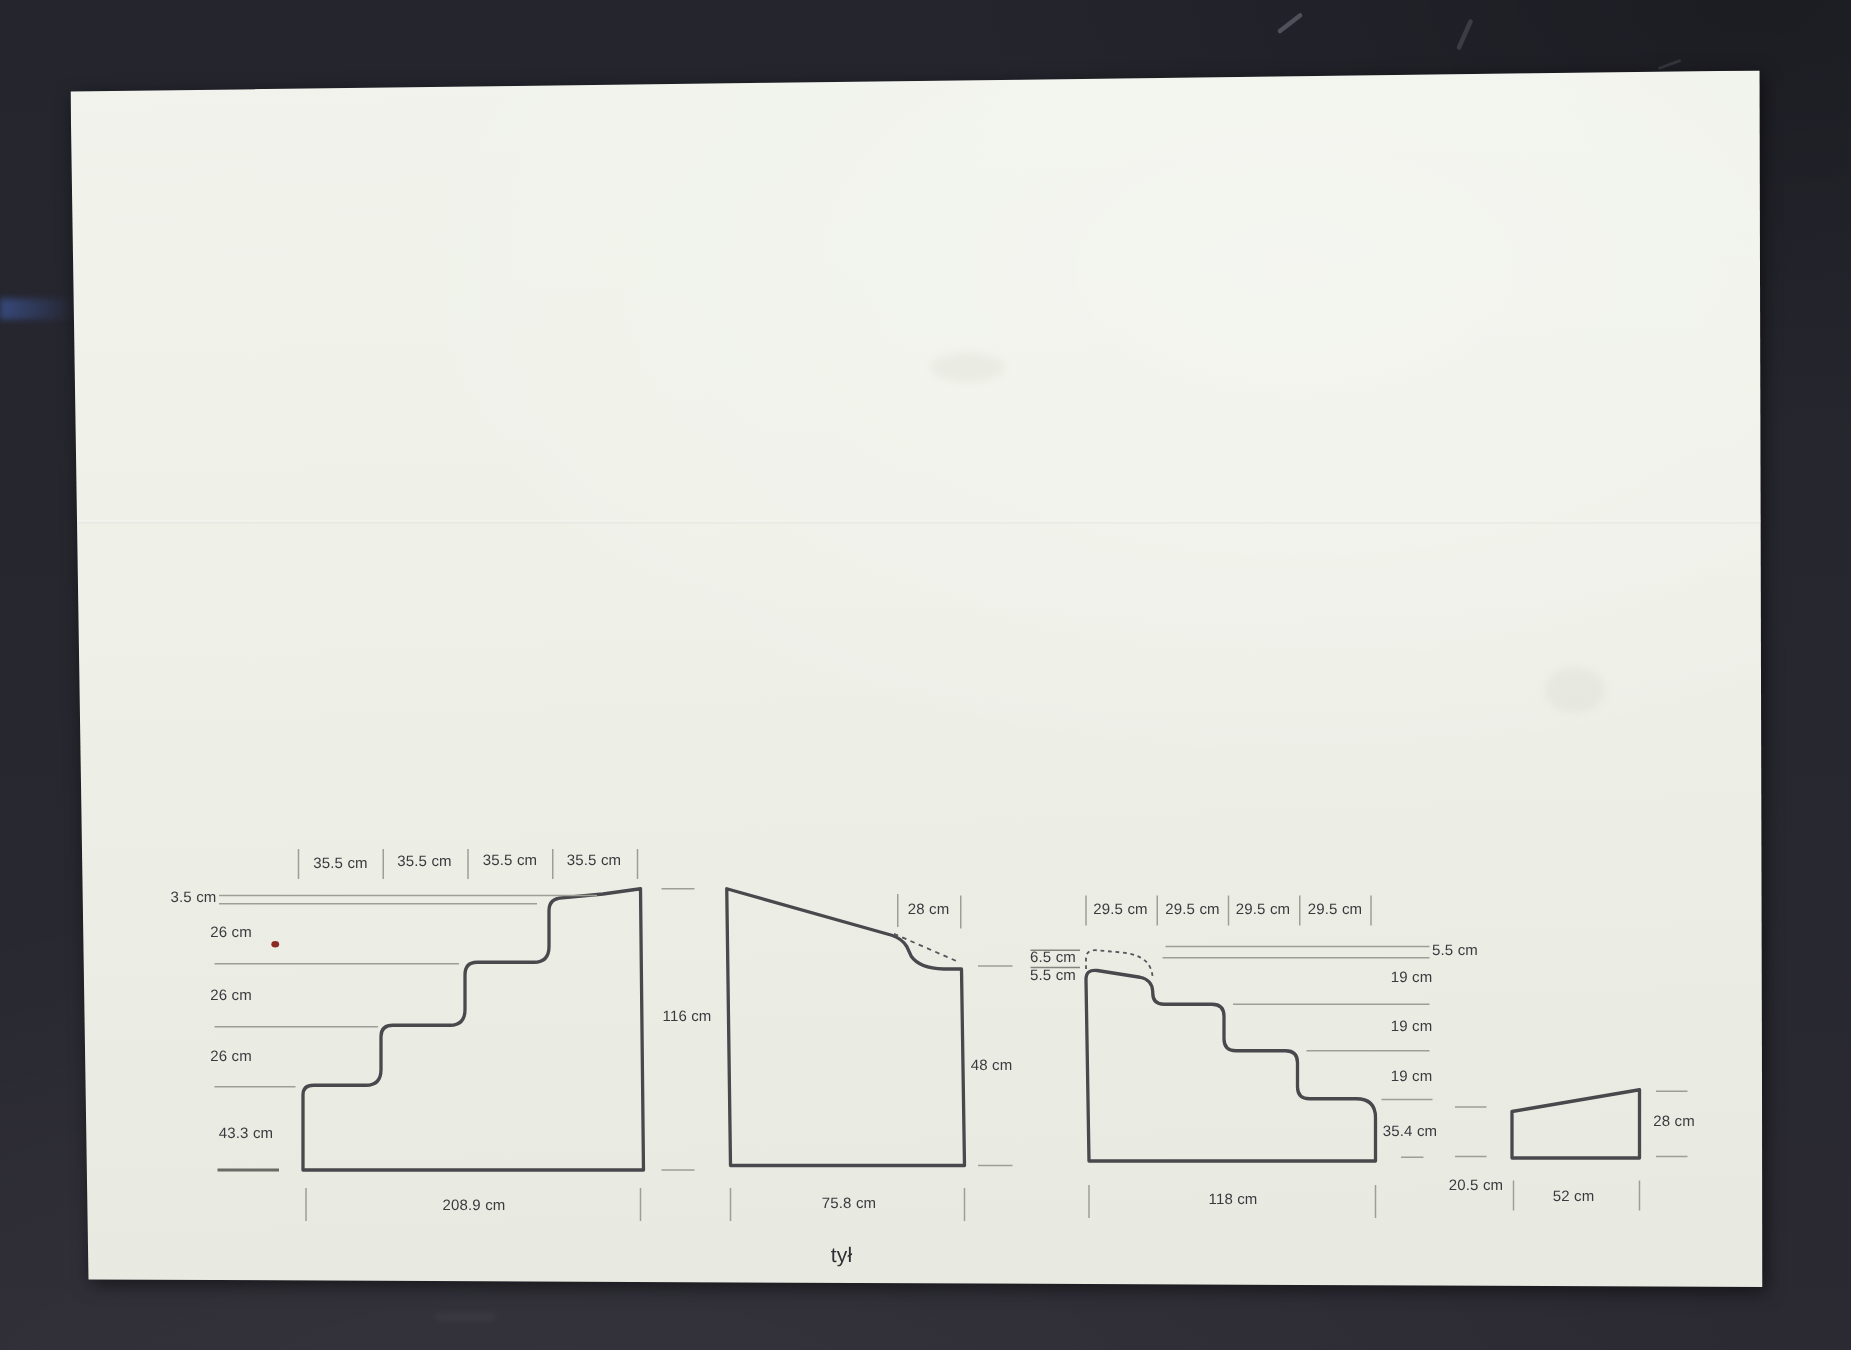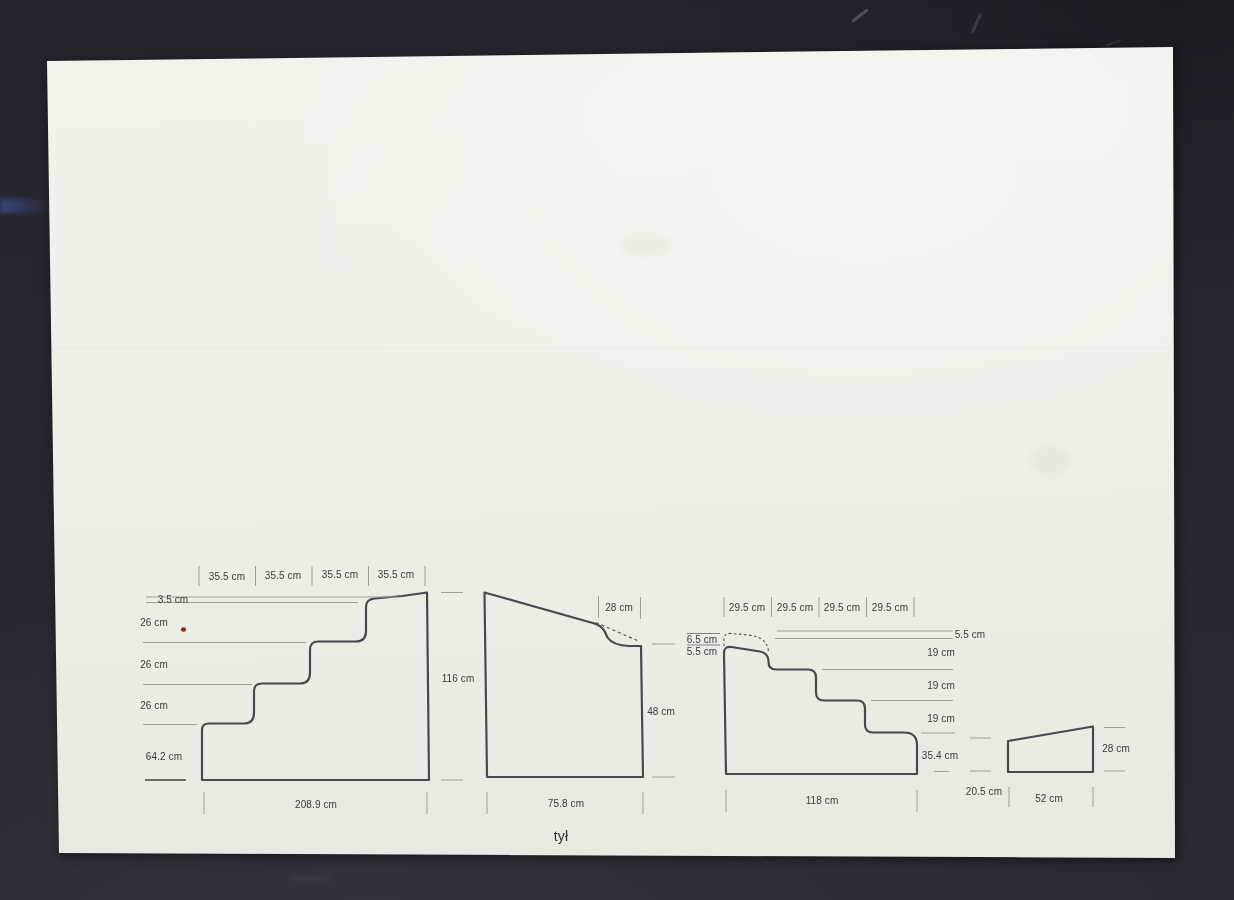--- a/index.html
+++ b/index.html
@@ -122,25 +122,25 @@
       <line x1="1104" y1="771" x2="1125" y2="771"></line>
       <line x1="1009" y1="787" x2="1009" y2="807"></line>
       <line x1="1093" y1="787" x2="1093" y2="807"></line>
     </g>
   </svg>
 
   <div class="lbl" style="left:227px;top:576px;">35.5 cm</div>
   <div class="lbl" style="left:283px;top:575px;">35.5 cm</div>
   <div class="lbl" style="left:340px;top:574px;">35.5 cm</div>
   <div class="lbl" style="left:396px;top:574px;">35.5 cm</div>
-  <div class="lbl" style="left:129px;top:599px;margin-left:44px;">3.5 cm</div>
+  <div class="lbl" style="left:129px;top:599px;">3.5 cm</div>
   <div class="lbl" style="left:154px;top:622px;">26 cm</div>
   <div class="lbl" style="left:154px;top:664px;">26 cm</div>
   <div class="lbl" style="left:154px;top:705px;">26 cm</div>
-  <div class="lbl" style="left:164px;top:756px;">64.2 cm</div>
+  <div class="lbl" style="left:164px;top:756px;">43.3 cm</div>
   <div class="lbl" style="left:458px;top:678px;">116 cm</div>
   <div class="lbl" style="left:316px;top:804px;">208.9 cm</div>
 
   <div class="lbl" style="left:619px;top:607px;">28 cm</div>
   <div class="lbl" style="left:661px;top:711px;">48 cm</div>
   <div class="lbl" style="left:566px;top:803px;">75.8 cm</div>
 
   <div class="lbl" style="left:747px;top:607px;">29.5 cm</div>
   <div class="lbl" style="left:795px;top:607px;">29.5 cm</div>
   <div class="lbl" style="left:842px;top:607px;">29.5 cm</div>

